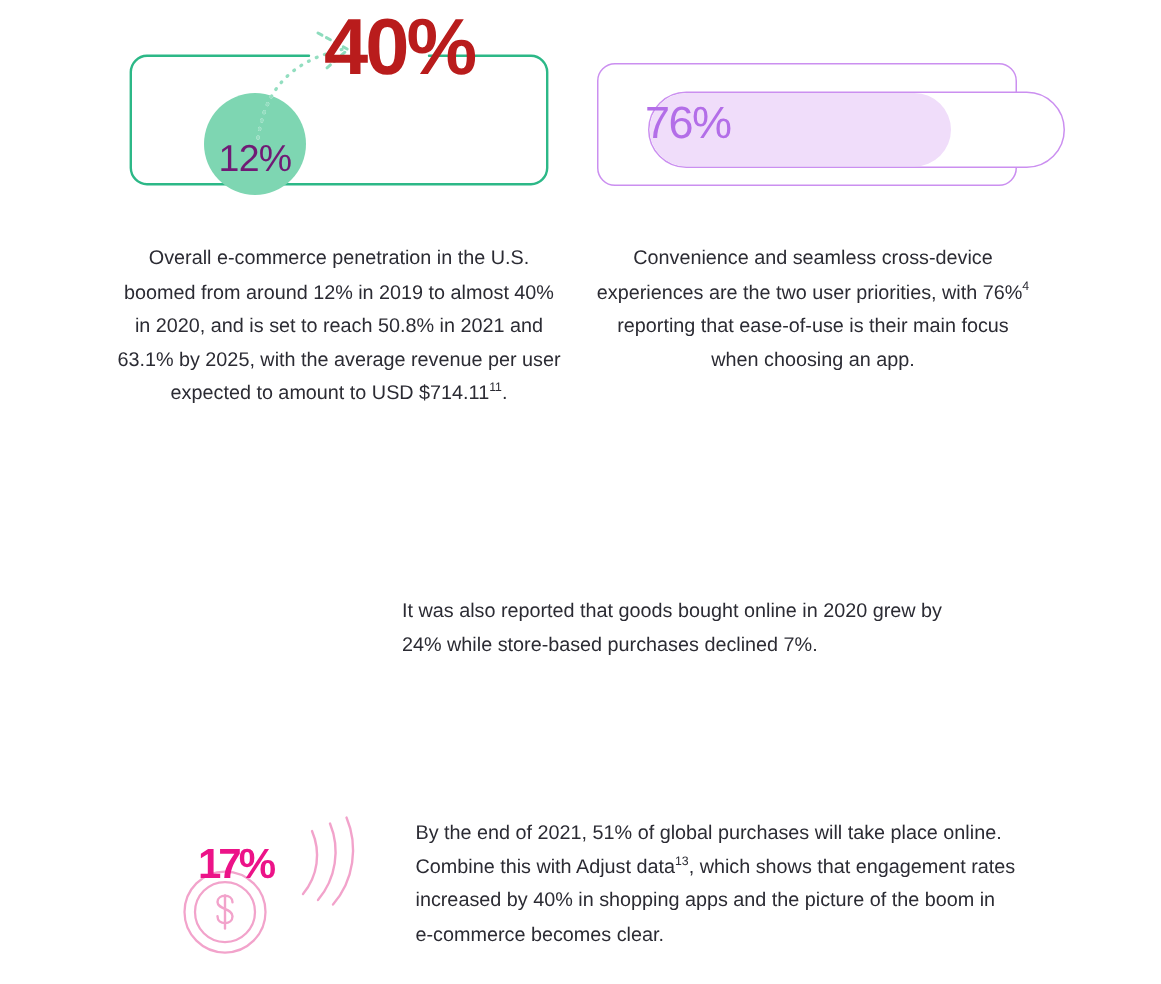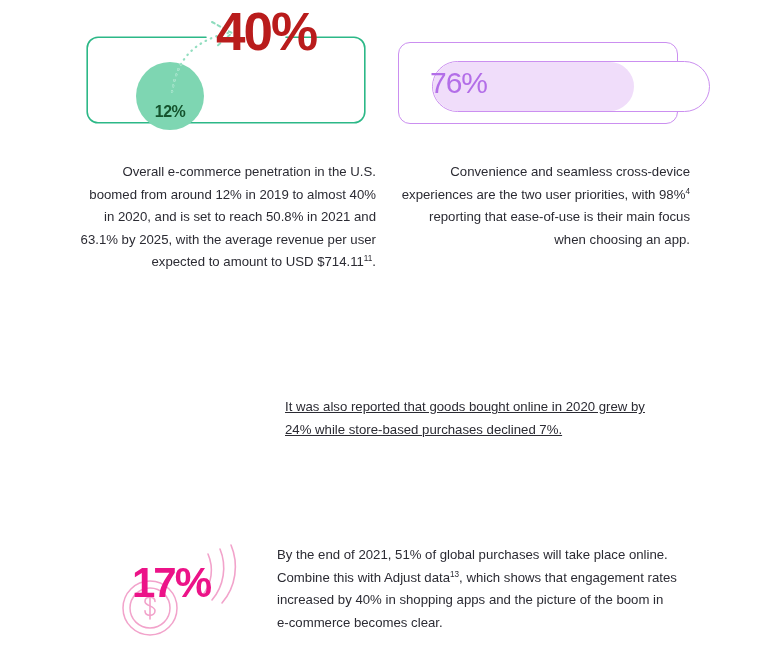--- a/index.html
+++ b/index.html
@@ -40,23 +40,23 @@
     width: 68px;
     height: 68px;
     border-radius: 50%;
     background: #7ed6b2;
     display: flex;
     align-items: flex-end;
     justify-content: center;
     padding-bottom: 9px;
   }
   .card-green-circle span {
-    color: #14532d;
-    font-size: 16px;
-    font-weight: bold;
+    color: #701a75;
+    font-size: 25px;
+    font-weight: normal;
     letter-spacing: -0.5px;
   }
   .arrow-svg {
     position: absolute;
     left: 80px;
     top: -22px;
     width: 130px;
     height: 80px;
   }
   .big-green {
@@ -117,31 +117,31 @@
   }
 
   
 
   .para {
     position: absolute;
     color: #2b2b33;
     font-size: 13.2px;
     line-height: 22.5px;
   }
-  .para.centered { text-align: right; }
+  .para.centered { text-align: center; }
   .para.leftal   { text-align: left; }
   .para sup {
     font-size: 8.2px;
     vertical-align: super;
     line-height: 0;
   }
 
   #para-1 { left: 76px;  top: 161px; width: 300px; }
   #para-2 { left: 394px; top: 161px; width: 296px; }
-  #para-3 { left: 285px; top: 396px; width: 380px; text-decoration: underline; }
+  #para-3 { left: 268px; top: 396px; width: 380px; }
   #para-4 { left: 277px; top: 544px; width: 400px; }
 
   
 
   .stat-24 {
     position: absolute;
     left: 112px;
     top: 348px;
     width: 130px;
     height: 130px;
@@ -175,21 +175,21 @@
   }
   .coin-svg {
     position: absolute;
     left: 0; top: 0;
     width: 150px; height: 96px;
   }
   .label-17 {
     position: absolute;
     left: 22px;
     top: 22px;
-    font-size: 42px;
+    font-size: 28px;
     font-weight: bold;
     color: #ec1388;
     letter-spacing: -2px;
     line-height: 1;
   }
 </style>
 </head>
 <body>
 
 <div id="canvas">
@@ -216,21 +216,21 @@
   <div class="card-purple-wrap">
     <div class="card-purple-border"></div>
     <div class="pill-track">
       <div class="pill-fill" style="width: 73%;"></div>
     </div>
     <div class="pill-label">76%</div>
   </div>
 
   <p class="para centered" id="para-1"><span>Overall e-commerce penetration in the U.S. boomed from around 12% in 2019 to almost 40% in 2020, and is set to reach 50.8% in 2021 and 63.1% by 2025, with the average revenue per user expected to amount to USD $714.11</span><sup>11</sup><span>.</span></p>
 
-  <p class="para centered" id="para-2"><span>Convenience and seamless cross-device experiences are the two user priorities, with 98%</span><sup>4</sup><span> reporting that ease-of-use is their main focus when choosing an app.</span></p>
+  <p class="para centered" id="para-2"><span>Convenience and seamless cross-device experiences are the two user priorities, with 76%</span><sup>4</sup><span> reporting that ease-of-use is their main focus when choosing an app.</span></p>
 
 
   <p class="para leftal" id="para-3">It was also reported that goods bought online in 2020 grew by 24% while store-based purchases declined 7%.</p>
 
   <div class="stat-17">
     <svg class="coin-svg" viewBox="0 0 150 96">
       <g fill="none" stroke="#f2a3cb" stroke-width="1.5">
 
         <circle cx="40" cy="68" r="27"></circle>
         <circle cx="40" cy="68" r="20"></circle>

